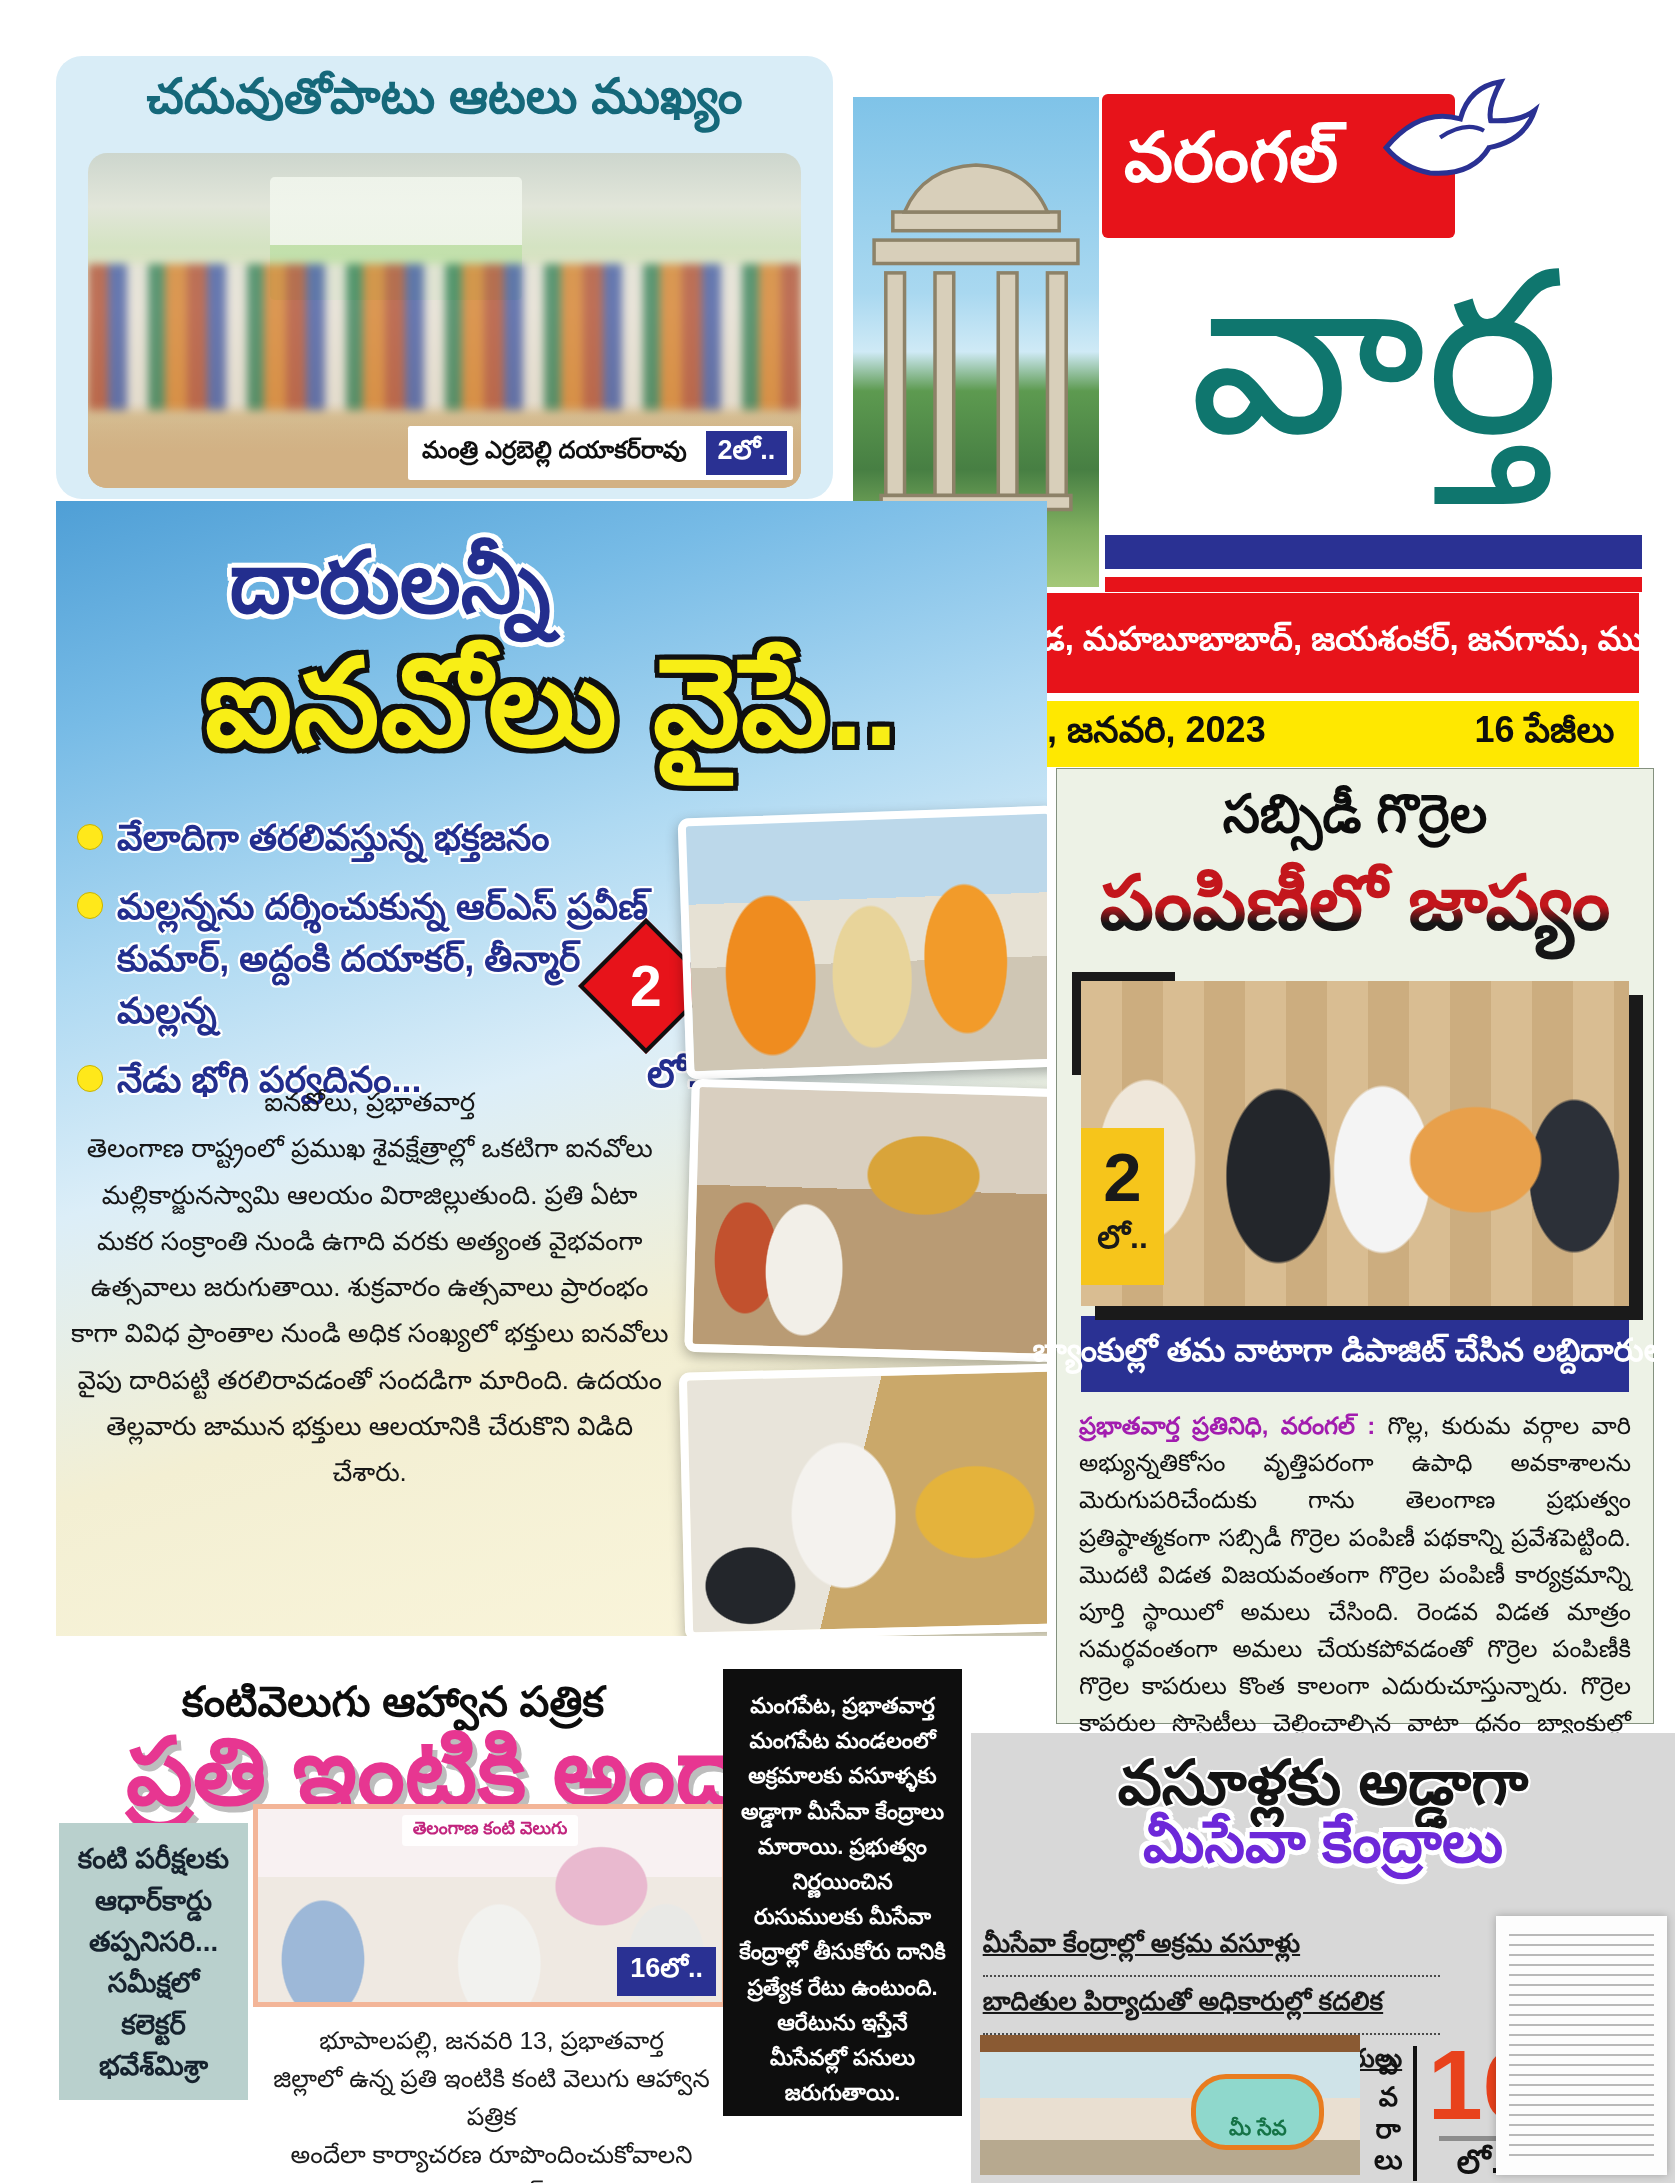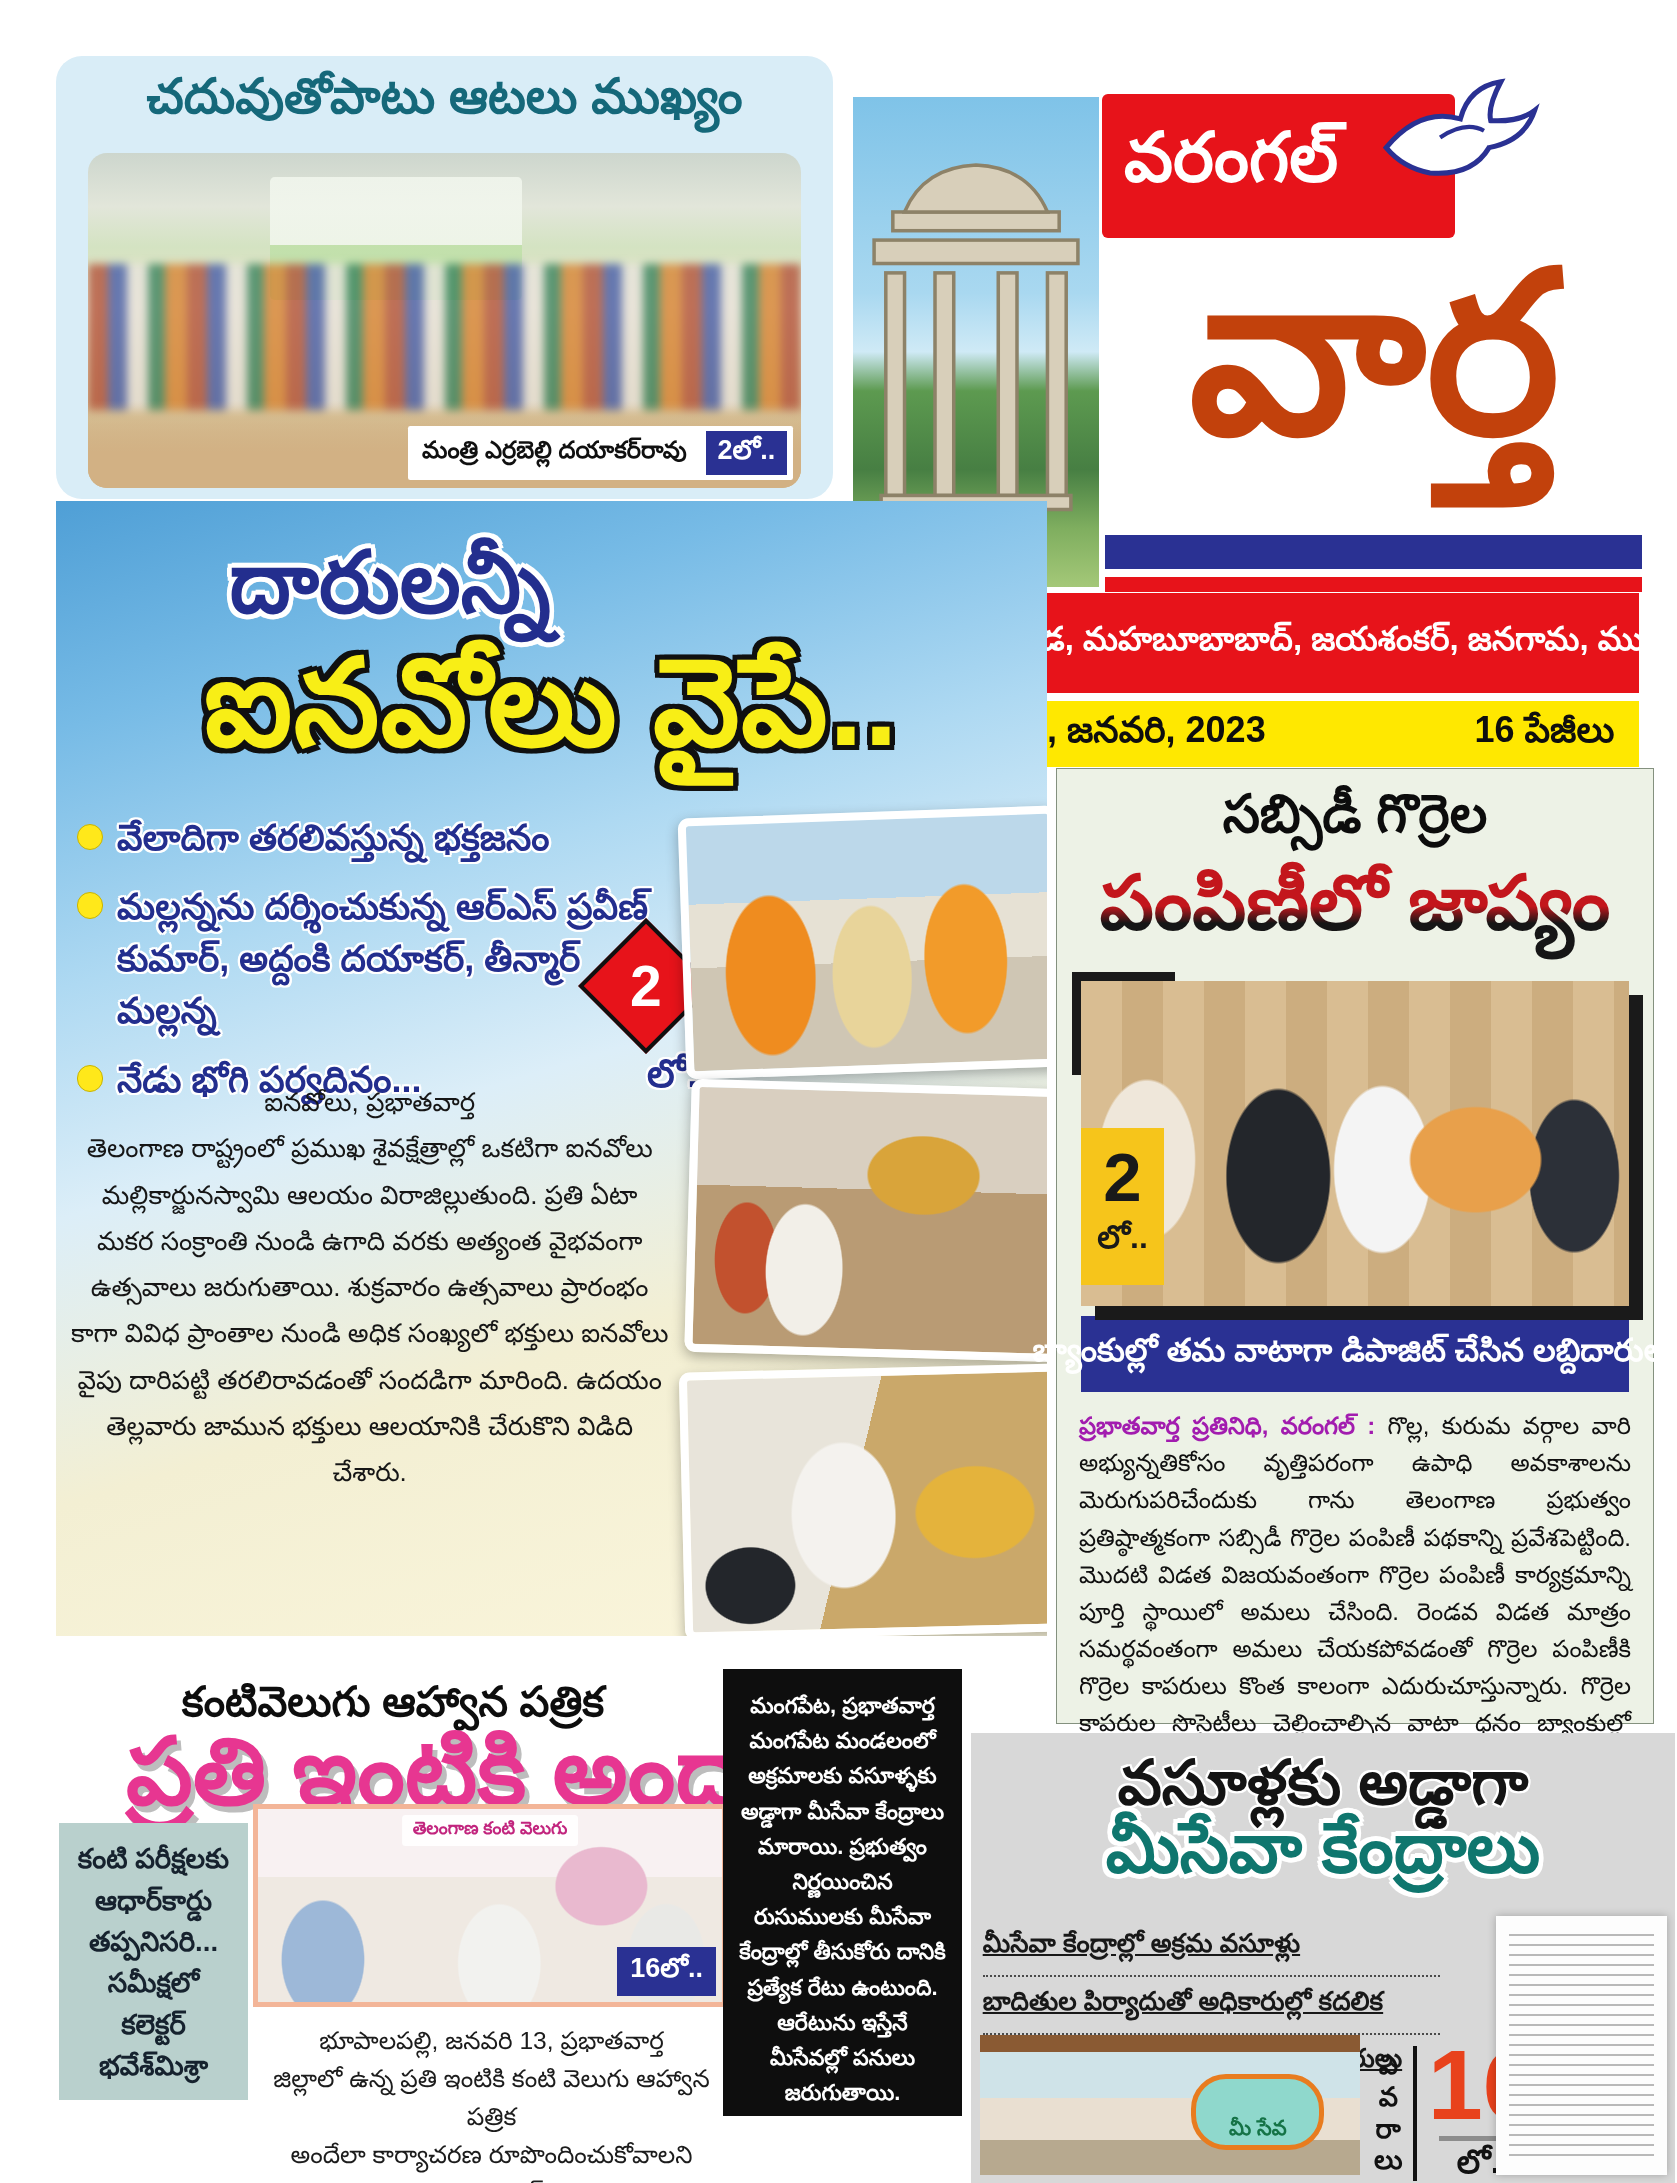--- a/index.html
+++ b/index.html
@@ -28,21 +28,21 @@
   #tl-cap .txt{font-size:24px;color:#101010;font-weight:bold;}
   #tl-cap .badge{background:#2a3193;color:#fff;font-size:27px;font-weight:bold;padding:3.5px 11.7px;}
 
   
   #arch{left:853px;top:97px;width:246px;height:490px;overflow:hidden;
     background:linear-gradient(180deg,#7fc3e8 0%,#a9d8f0 40%,#cfeaf6 52%,#5d9a50 60%,#477f43 76%,#7fae5f 88%,#a4c878 100%);}
   #brandbox{left:1102px;top:94px;width:331px;height:144px;background:#e7131a;border-radius:5.9px;display:flex;align-items:center;padding-left:22px;}
   #brandbox span{color:#fff;font-size:69px;font-weight:bold;}
   #dove{left:1372px;top:70px;width:170px;height:135px;}
   #brandmain{left:1102px;top:173px;width:545px;height:361px;display:flex;align-items:center;justify-content:center;}
-  #brandmain span{font-size:226px;line-height:1;font-weight:bold;color:#c2410c;}
+  #brandmain span{font-size:226px;line-height:1;font-weight:normal;color:#0f766e;}
   #brand-underline{left:1105px;top:535px;width:537px;height:34px;background:#2a3193;}
   #brand-underline-red{left:1105px;top:577px;width:537px;height:15.2px;background:#e7131a;}
   #districts{left:850px;top:593px;width:789px;height:100px;background:#e7131a;}
   #districts span{color:#fff;font-size:33px;font-weight:bold;white-space:nowrap;}
   #datebar{left:850px;top:701px;width:789px;height:66px;background:#ffe800;display:flex;align-items:center;justify-content:space-between;padding:0 24.6px;box-sizing:border-box;}
   #datebar span{font-size:36px;font-weight:bold;color:#0e0e0e;}
 
   
   #main{left:56px;top:501px;width:991px;height:1135px;overflow:hidden;
     background:linear-gradient(163deg,#4f9fd6 0%,#77bbe6 16%,#aed9f2 34%,#dceef8 50%,#f3efd3 70%,#fbf6dc 100%);}
@@ -115,21 +115,21 @@
   #k-badge{position:absolute;right:5.9px;bottom:5.9px;background:#2a3193;color:#fff;font-size:27px;font-weight:bold;padding:5.9px 13px;}
   #k-caption{left:251px;top:2022px;width:481px;font-size:24.6px;line-height:1.55;color:#1c1c1c;}
 
   
   #mang{left:723px;top:1669px;width:239px;height:447px;background:#0e0e0e;box-sizing:border-box;padding:19px 14px;}
   #mang div{color:#fff;font-size:22px;line-height:1.6;font-weight:bold;text-align:center;}
 
   
   #mees{left:971px;top:1733px;width:704px;height:450px;background:#d8d8d8;}
   #ms-kicker{left:0;top:14px;width:100%;font-size:62px;color:#141414;}
-  #ms-headline{left:0;top:75px;width:100%;font-size:70px;color:#0f766e;}
+  #ms-headline{left:0;top:75px;width:100%;font-size:58px;color:#6d28d9;}
   #ms-subs{left:11.7px;top:186px;width:457px;}
   #ms-subs .sub{font-size:26px;font-weight:bold;color:#181818;padding:8.8px 0 10px;white-space:nowrap;text-decoration:underline;}
   #ms-subs .sub.rule{border-bottom:2.9px dotted #4a4a4a;}
   #ms-photo{left:9.4px;top:302px;width:380px;height:140px;overflow:hidden;
     background:linear-gradient(180deg,#8a5a33 0 12%,#cfe3e8 12% 45%,#e9dfd1 45% 75%,#b7a98f 75% 100%);}
   #ms-logo{position:absolute;right:36px;top:20px;width:123px;height:66px;background:#8fd8cc;border:5.9px solid #e87c1f;border-radius:35px;display:flex;align-items:flex-end;justify-content:center;margin-top:19px;}
   #ms-logo span{font-size:21px;font-weight:bold;color:#157347;}
   #ms-details{left:403px;top:305px;display:flex;align-items:center;gap:10.6px;}
   #ms-vert{display:flex;flex-direction:column;align-items:center;}
   #ms-vert span{font-size:27px;font-weight:bold;color:#111;line-height:1.18;}

